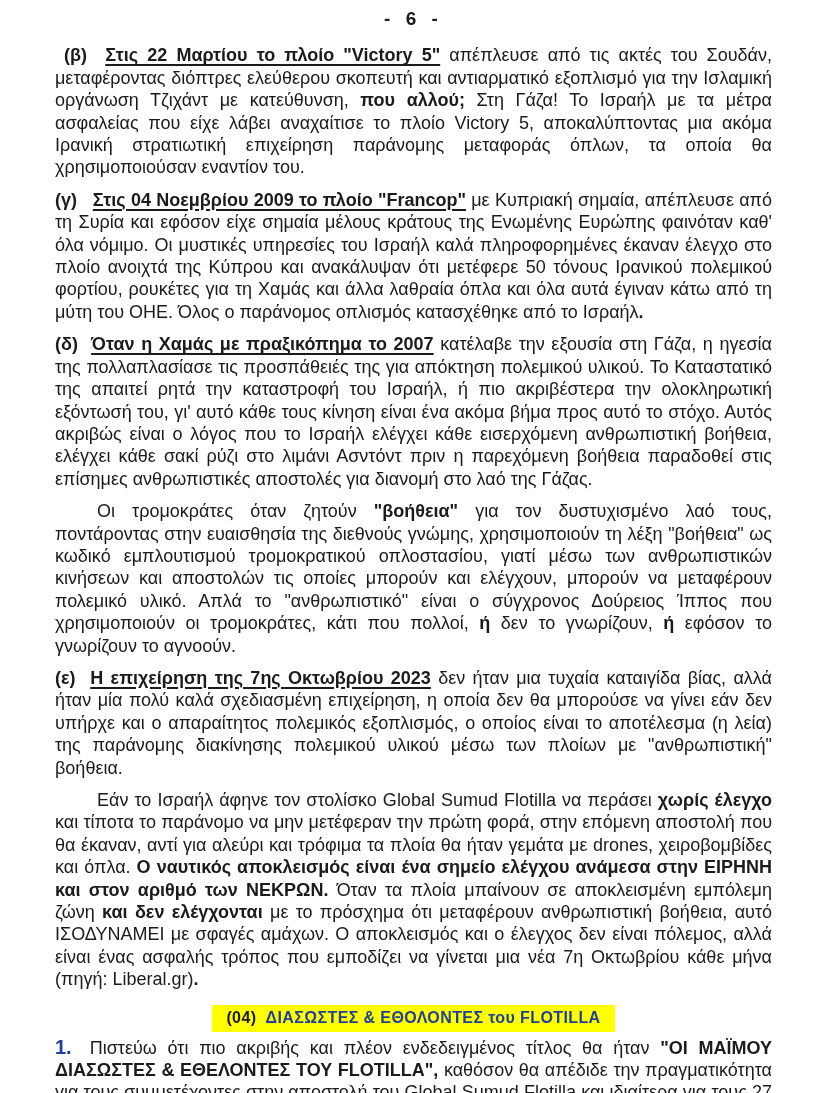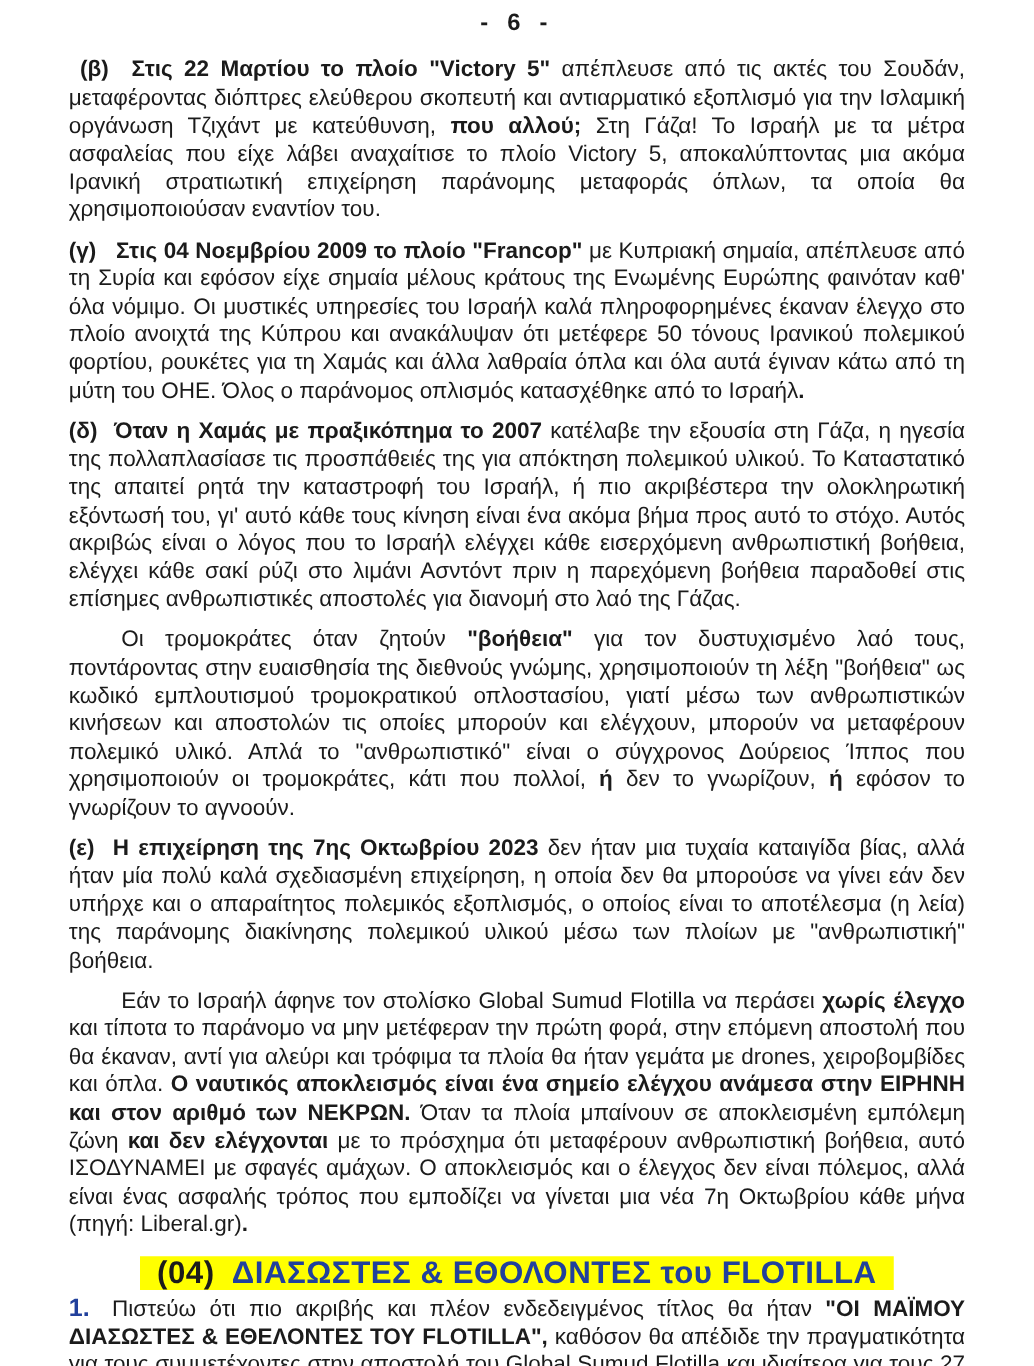--- a/index.html
+++ b/index.html
@@ -33,26 +33,27 @@
   .heading{
     text-align:center;
     text-indent:0;
     margin:14px 0 4px 0;
   }
   .band{
     display:inline-block;
     background:var(--yellow,#ffff00);
     padding:1px 14px 2px 14px;
     font-weight:bold;
-    font-size:25px;
+    font-size:16px;
     letter-spacing:0.4px;
     line-height:24px;
   }
   .b{ font-weight:bold; }
   .u{
+    text-decoration:underline;
     text-decoration-thickness:2px;
     text-underline-offset:3px;
   }
   .c-blue{ color:var(--blue,#21409c); }
   .num{
     font-size:20px;
     margin-right:18px;
   }
 </style>
 </head>

